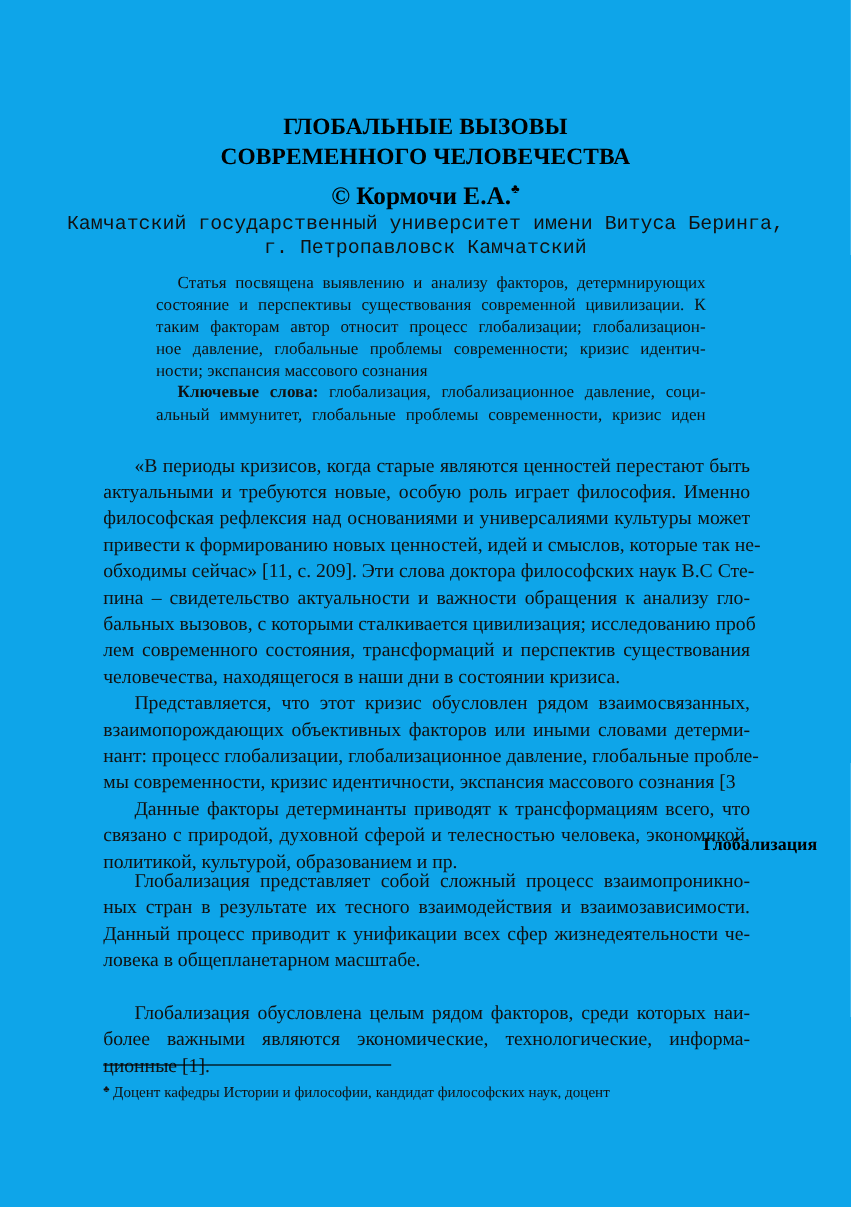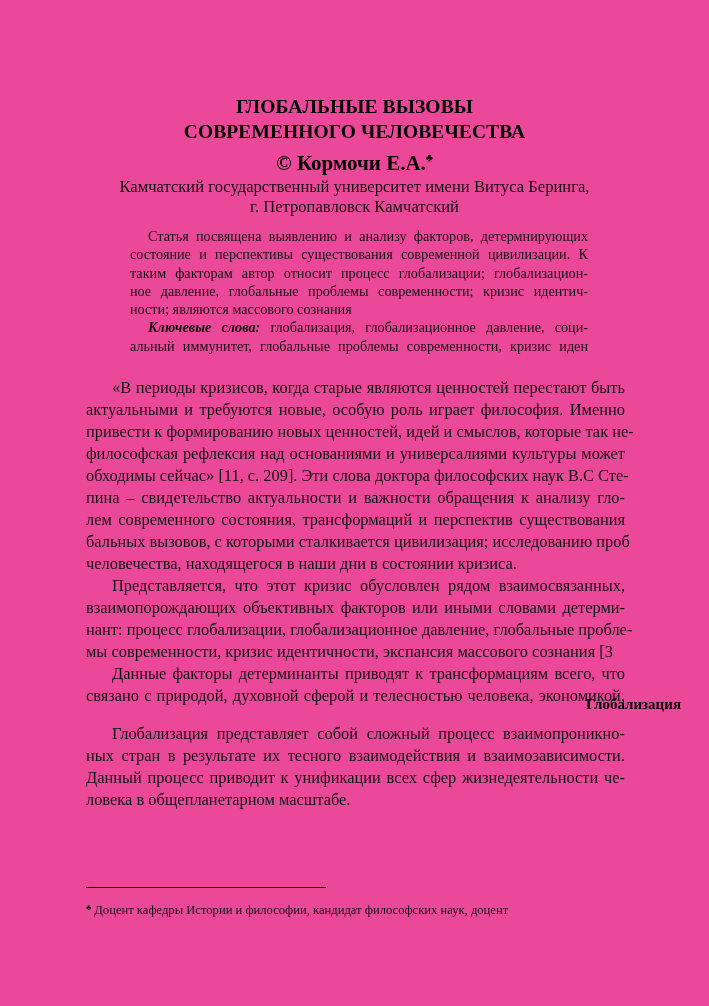--- a/index.html
+++ b/index.html
@@ -12,21 +12,21 @@
       height: 1006px;
       position: relative;
       overflow: hidden;
       font-family: "Liberation Serif", "DejaVu Serif", serif;
       color: #111111;
     }
     .page {
       position: absolute;
       left: 0; top: 0;
       width: 709px; height: 1006px;
-      background: #ec4899;
+      background: #0ea5e9;
     }
     .title-block {
       position: absolute;
       left: 0; width: 709px;
       top: 94px;
       text-align: center;
     }
     .title-line {
       font-weight: bold;
       font-size: 19.5px;
@@ -49,20 +49,21 @@
       vertical-align: 9px;
       line-height: 0;
     }
     .affil {
       position: absolute;
       left: 0; width: 709px;
       top: 177px;
       text-align: center;
       font-size: 16.6px;
       line-height: 20px;
+      font-family: Liberation Mono, monospace;
     }
     .abstract {
       position: absolute;
       left: 130px;
       width: 458px;
       top: 227px;
       font-size: 14.2px;
       line-height: 18.3px;
     }
     .abstract .ln, .body .ln {
@@ -73,21 +74,20 @@
       overflow: visible;
     }
     .abstract .ln.last, .body .ln.last {
       text-align-last: left;
     }
     .abstract .ln.indent {
       text-indent: 18px;
     }
     .kw-label {
       font-weight: bold;
-      font-style: italic;
     }
     .body {
       position: absolute;
       left: 86px;
       width: 539px;
       font-size: 16.4px;
       line-height: 22px;
     }
     .body .ln.indent {
       text-indent: 26px;
@@ -141,60 +141,66 @@
   <div class="affil">
     <div>Камчатский государственный университет имени Витуса Беринга,</div>
     <div>г. Петропавловск Камчатский</div>
   </div>
 
   <div class="abstract">
     <span class="ln indent">Статья посвящена выявлению и анализу факторов, детермнирующих</span>
     <span class="ln">состояние и перспективы существования современной цивилизации. К</span>
     <span class="ln">таким факторам автор относит процесс глобализации; глобализацион-</span>
     <span class="ln">ное давление, глобальные проблемы современности; кризис идентич-</span>
-    <span class="ln last">ности; являются массового сознания</span>
+    <span class="ln last">ности; экспансия массового сознания</span>
     <span class="ln indent"><span class="kw-label">Ключевые слова:</span><span> глобализация, глобализационное давление, соци-</span></span>
     <span class="ln">альный иммунитет, глобальные проблемы современности, кризис иден</span>
   </div>
 
   <div class="body" style="top:377px;">
     <span class="ln indent">«В периоды кризисов, когда старые являются ценностей перестают быть</span>
     <span class="ln">актуальными и требуются новые, особую роль играет философия. Именно</span>
+    <span class="ln">философская рефлексия над основаниями и универсалиями культуры может</span>
     <span class="ln">привести к формированию новых ценностей, идей и смыслов, которые так не-</span>
-    <span class="ln">философская рефлексия над основаниями и универсалиями культуры может</span>
     <span class="ln">обходимы сейчас» [11, с. 209]. Эти слова доктора философских наук В.С  Сте-</span>
     <span class="ln">пина – свидетельство актуальности и важности обращения к анализу гло-</span>
+    <span class="ln">бальных вызовов, с которыми сталкивается цивилизация; исследованию проб</span>
     <span class="ln">лем современного состояния, трансформаций и перспектив существования</span>
-    <span class="ln">бальных вызовов, с которыми сталкивается цивилизация; исследованию проб</span>
     <span class="ln last">человечества, находящегося в наши дни в состоянии кризиса.</span>
   </div>
 
   <div class="body" style="top:575px;">
     <span class="ln indent">Представляется, что этот кризис обусловлен рядом взаимосвязанных,</span>
     <span class="ln">взаимопорождающих объективных факторов или иными словами детерми-</span>
     <span class="ln">нант: процесс глобализации, глобализационное давление, глобальные пробле-</span>
     <span class="ln last">мы современности, кризис идентичности, экспансия массового сознания [3</span>
   </div>
 
   <div class="body" style="top:619px; top:663px;"></div>
 
   <div class="body" style="top:663px;">
     <span class="ln indent">Данные факторы детерминанты приводят к трансформациям всего, что</span>
     <span class="ln">связано с природой, духовной сферой и телесностью человека, экономикой,</span>
+    <span class="ln last">политикой, культурой, образованием и пр.</span>
   </div>
 
   <div class="section-heading">Глобализация</div>
 
   <div class="body" style="top:723px;">
     <span class="ln indent">Глобализация представляет собой сложный процесс взаимопроникно-</span>
     <span class="ln">ных стран в результате их тесного взаимодействия и взаимозависимости.</span>
     <span class="ln">Данный процесс приводит к унификации всех сфер жизнедеятельности че-</span>
     <span class="ln last">ловека в общепланетарном масштабе.</span>
   </div>
 
+  <div class="body" style="top:833px;">
+    <span class="ln indent">Глобализация обусловлена целым рядом факторов, среди которых наи-</span>
+    <span class="ln">более важными являются экономические, технологические, информа-</span>
+    <span class="ln last">ционные [1].</span>
+  </div>
 
   <div class="footnote-rule"></div>
 
   <div class="footnote">
     <span class="mark">♣</span><span>Доцент кафедры Истории и философии, кандидат философских наук, доцент</span>
   </div>
 
 </div>
 
 </body></html>

